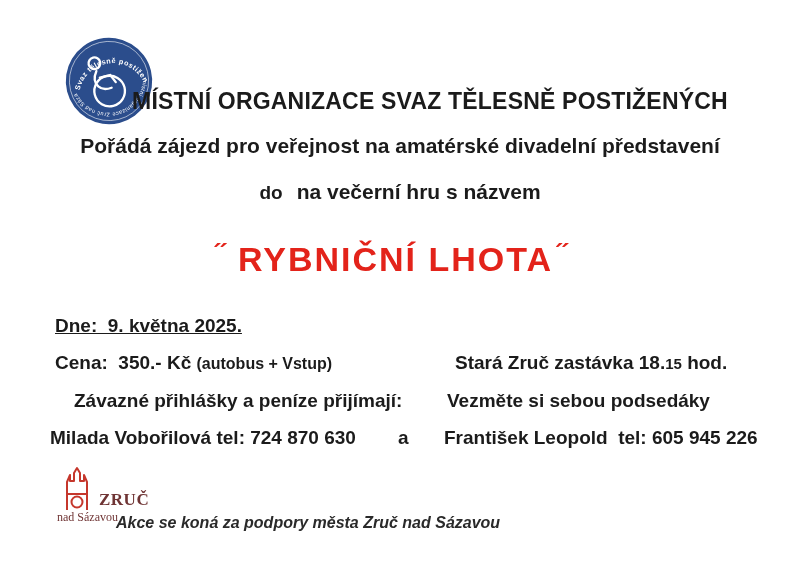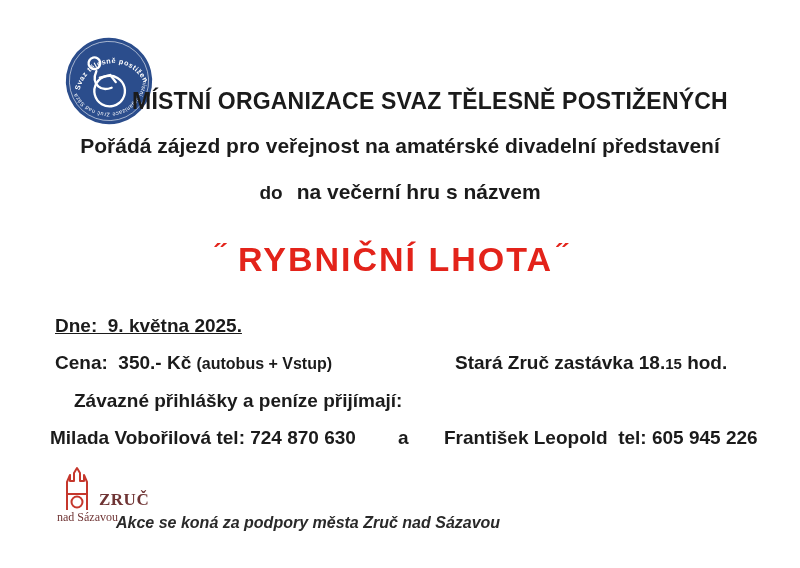--- a/index.html
+++ b/index.html
@@ -115,20 +115,21 @@
   <div class="abs red-title" style="color: rgb(227, 35, 26);">
     <span class="q left">´´</span><span>RYBNIČNÍ LHOTA</span><span class="q right">´´</span>
   </div>
 
   <div class="abs row pre" style="left:55px;top:315px;text-decoration:underline;">Dne:  9. května 2025.</div>
 
   <div class="abs row" style="left:55px;top:352px;"><span class="pre">Cena:  350.- Kč </span><span class="note">(autobus + Vstup)</span></div>
   <div class="abs row" style="left:455px;top:352px;"><span>Stará Zruč zastávka 18.</span><span class="tiny">15</span><span class="pre"> hod.</span></div>
 
   <div class="abs row" style="left:50px;top:390px;margin-left:24px;">Závazné přihlášky a peníze přijímají:</div>
+  <div class="abs row" style="left:447px;top:390px;">Vezměte si sebou podsedáky</div>
 
   <div class="abs row" style="left:50px;top:427px;">Milada Vobořilová tel: 724 870 630</div>
   <div class="abs row" style="left:398px;top:427px;">a</div>
   <div class="abs row pre" style="left:444px;top:427px;">František Leopold  tel: 605 945 226</div>
 
   <div class="abs citylogo">
     <svg class="tower" viewBox="0 0 44 48">
       <g fill="none" stroke="#c5372c" stroke-width="2" stroke-linejoin="round">
         <path d="M 12,46 V 18 L 15,11 V 17 H 19 V 9 L 22,4 L 25,9 V 17 H 29 V 11 L 32,18 V 46"></path>
         <line x1="13" y1="30" x2="31" y2="30"></line>

